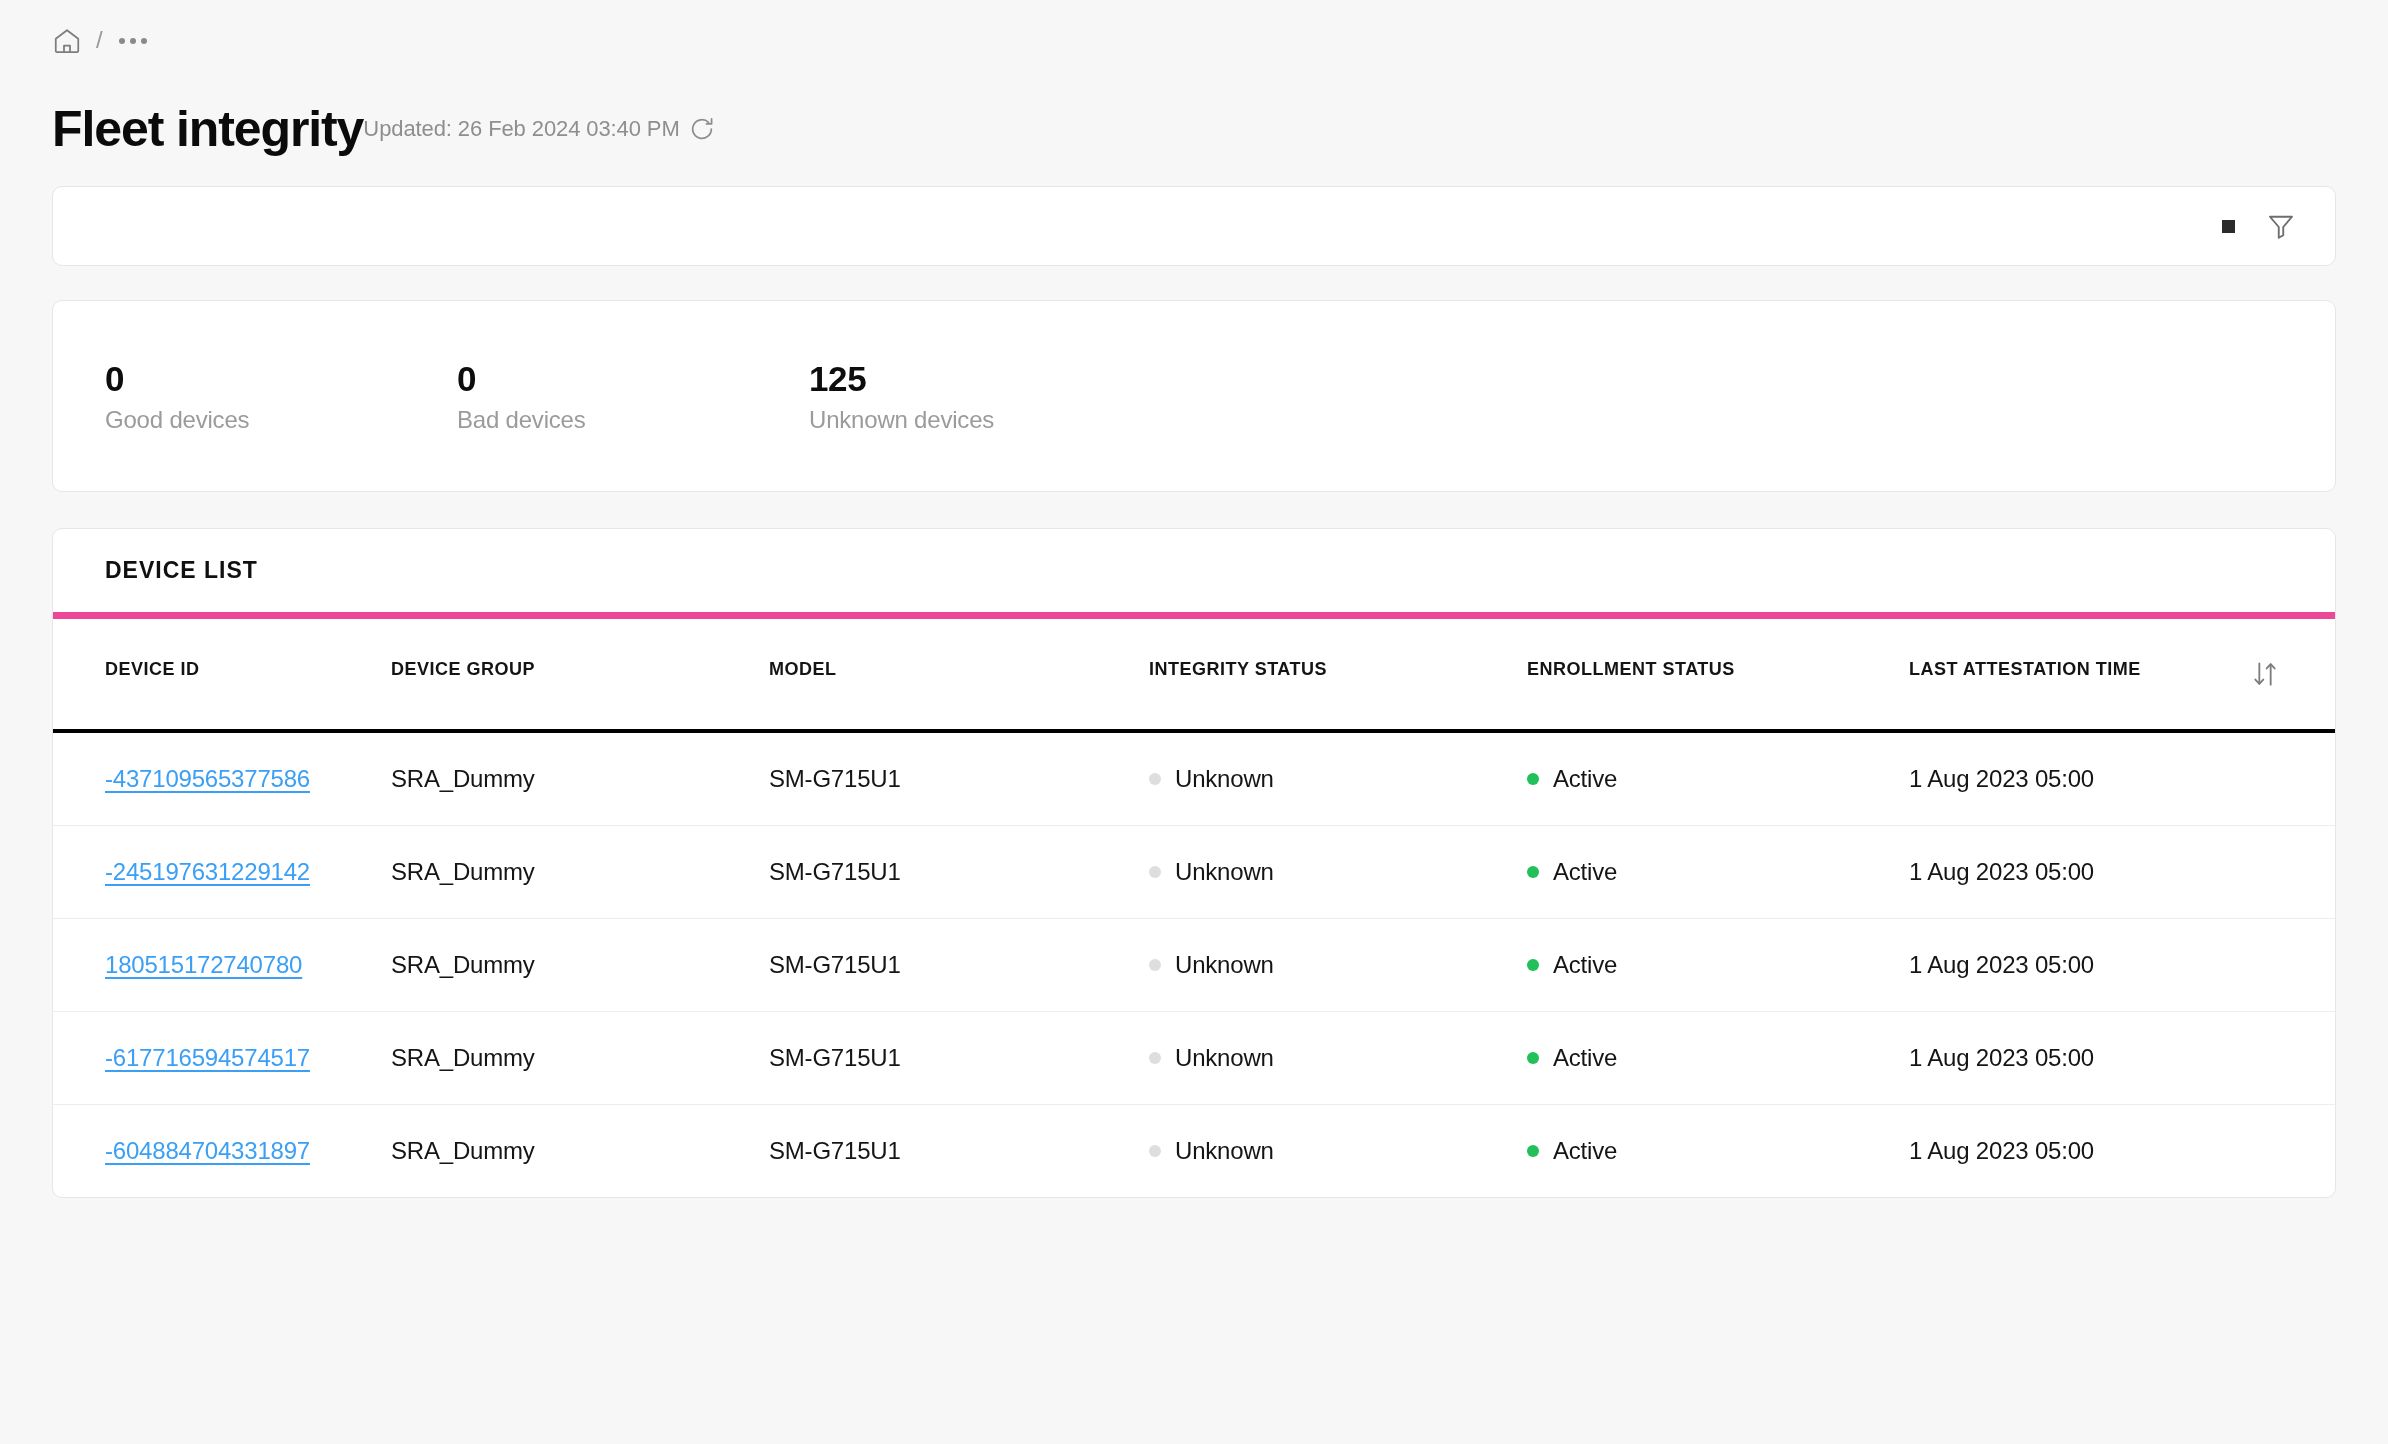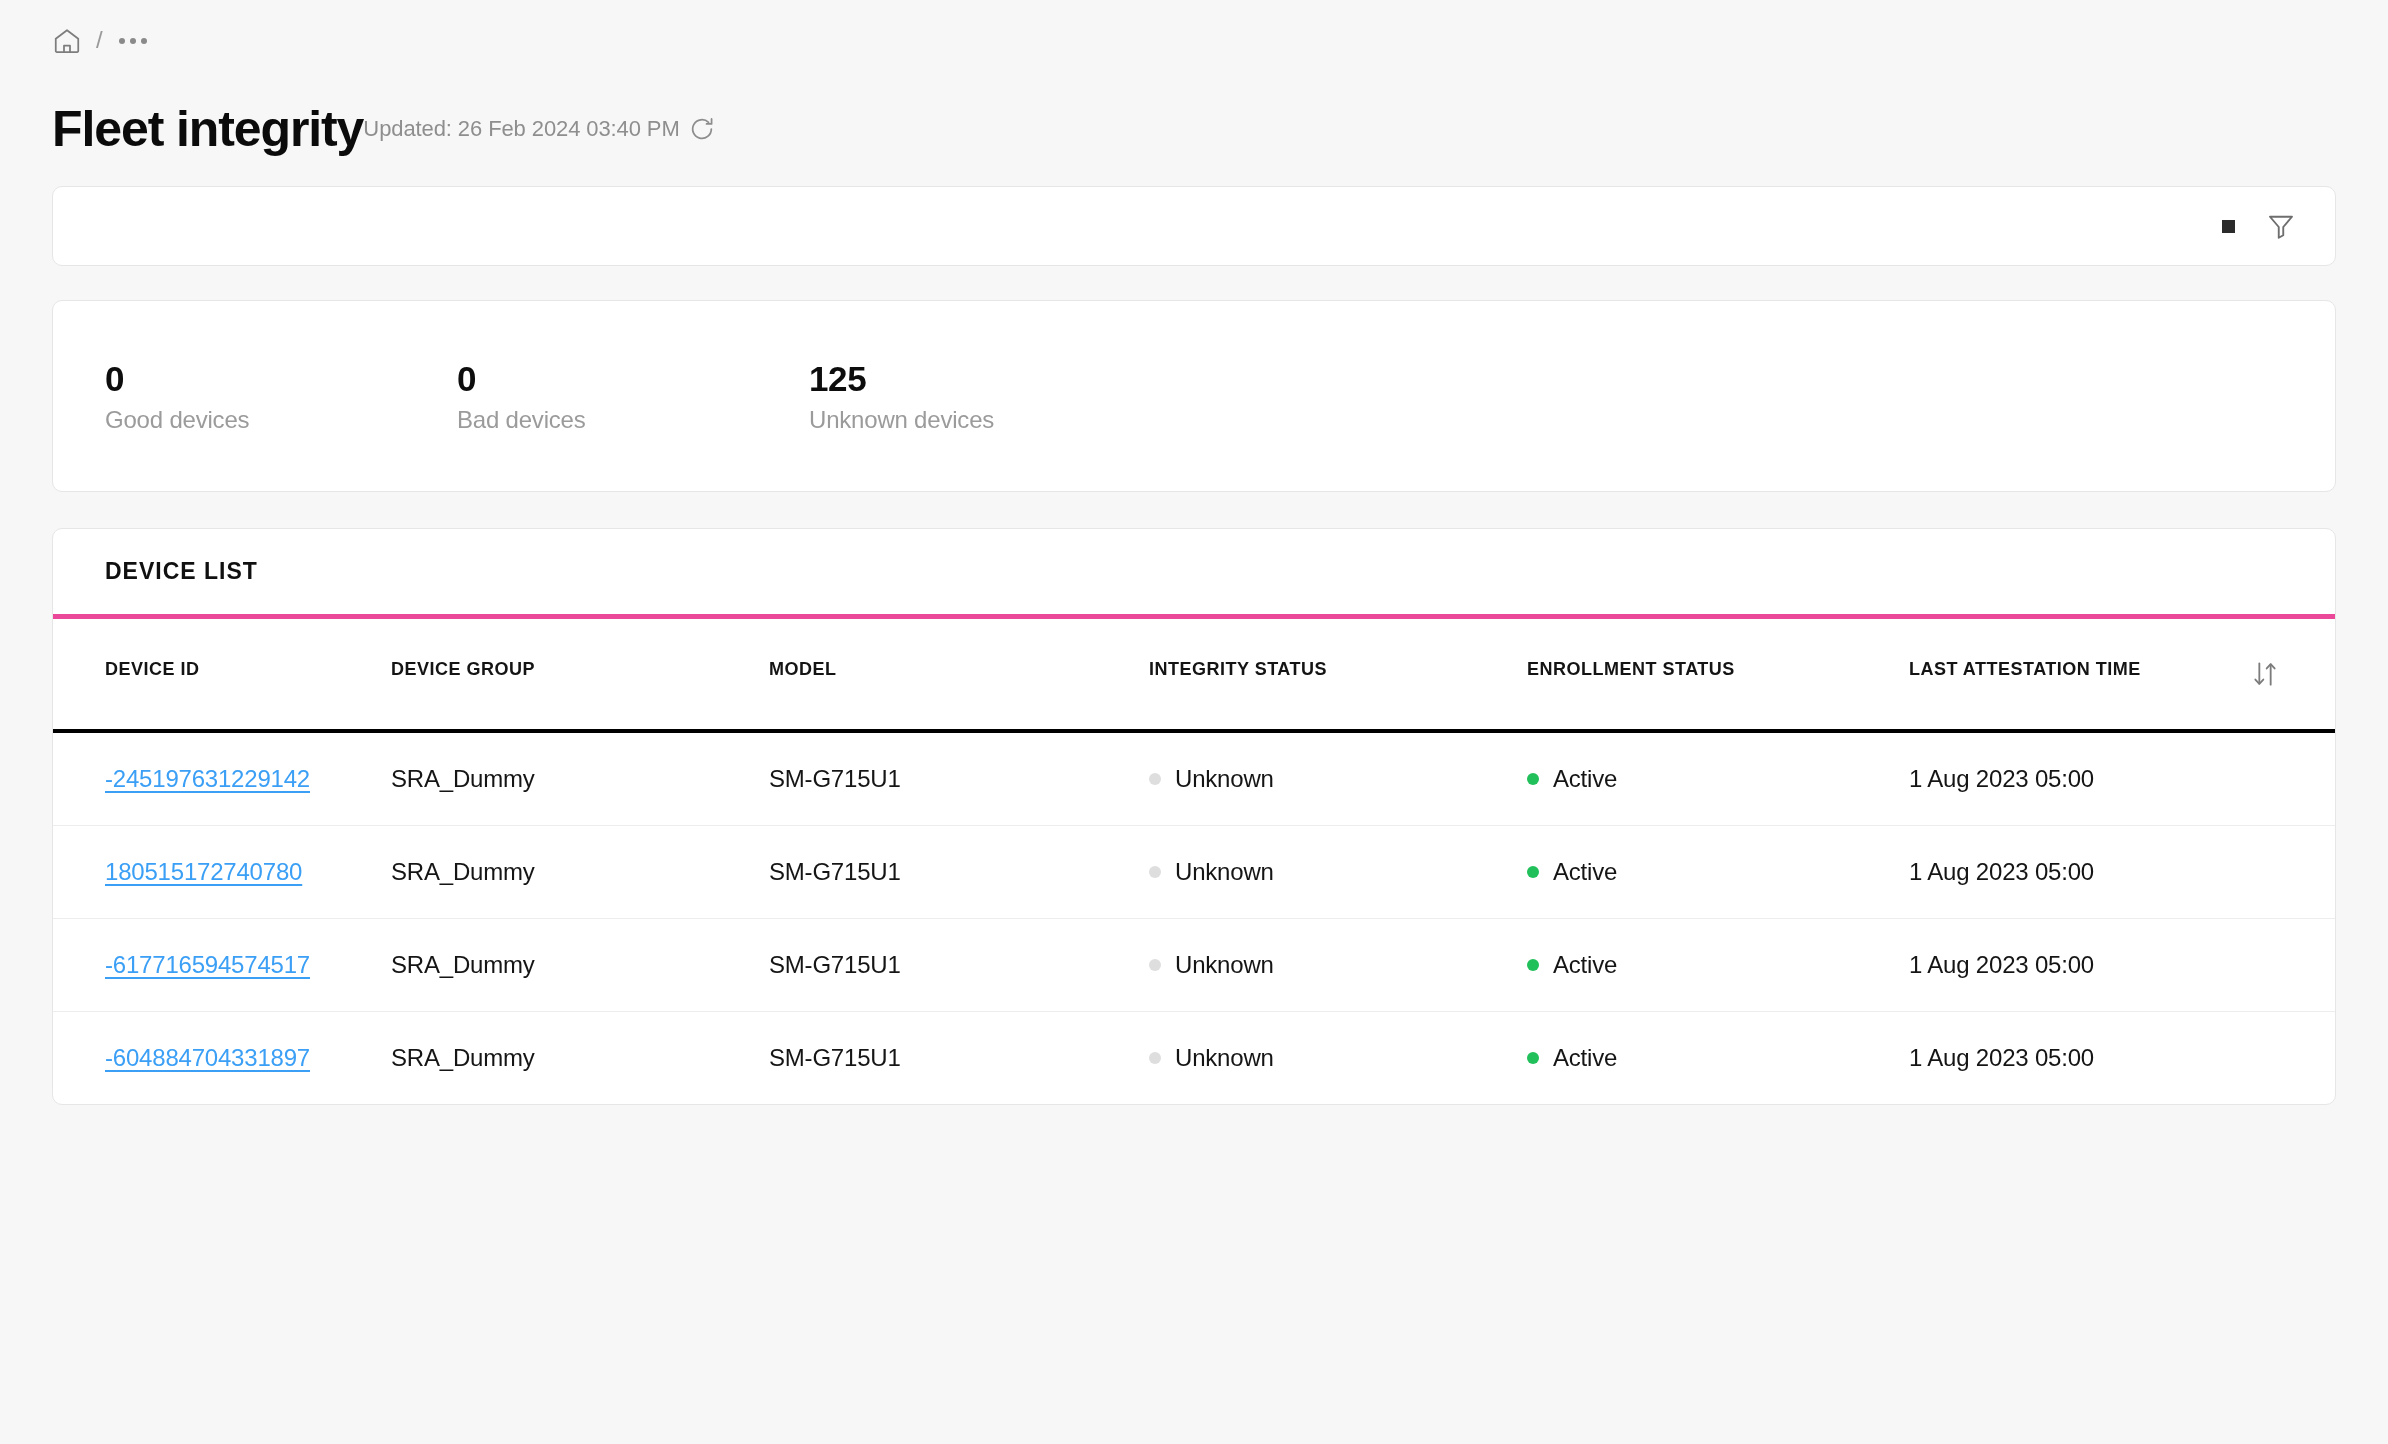--- a/index.html
+++ b/index.html
@@ -142,21 +142,21 @@
   
   .list-card {
     margin-top: 36px;
     overflow: hidden;
   }
   .list-header {
     height: 90px;
     display: flex;
     align-items: center;
     padding-left: 52px;
-    border-bottom: 5px solid #ec4899;
+    border-bottom: 7px solid #ec4899;
   }
   .list-header-title {
     font-size: 23px;
     font-weight: 700;
     letter-spacing: 1.0px;
     color: #101010;
   }
 
   table.device-table {
     width: 100%;
@@ -312,20 +312,39 @@
                   <path d="M5.2 15.9 8 18.9l2.8-3"></path>
                 <path d="M16 19.5V5.3"></path>
                   <path d="M13.2 8.1 16 5.1l2.8 3"></path>
               </svg>
             </span>
           </th>
         </tr>
       </thead>
       <tbody id="device-rows">
           <tr>
+            <td><a class="device-link">-437109565377586</a></td>
+            <td>SRA_Dummy</td>
+            <td>SM-G715U1</td>
+            <td>
+              <span class="status-cell">
+                <span class="dot dot-unknown"></span>
+                <span>Unknown</span>
+              </span>
+            </td>
+            <td>
+              <span class="status-cell">
+                <span class="dot dot-active"></span>
+                <span>Active</span>
+              </span>
+            </td>
+            <td>1 Aug 2023 05:00</td>
+            <td></td>
+          </tr>
+          <tr>
             <td><a class="device-link">-245197631229142</a></td>
             <td>SRA_Dummy</td>
             <td>SM-G715U1</td>
             <td>
               <span class="status-cell">
                 <span class="dot dot-unknown"></span>
                 <span>Unknown</span>
               </span>
             </td>
             <td>

